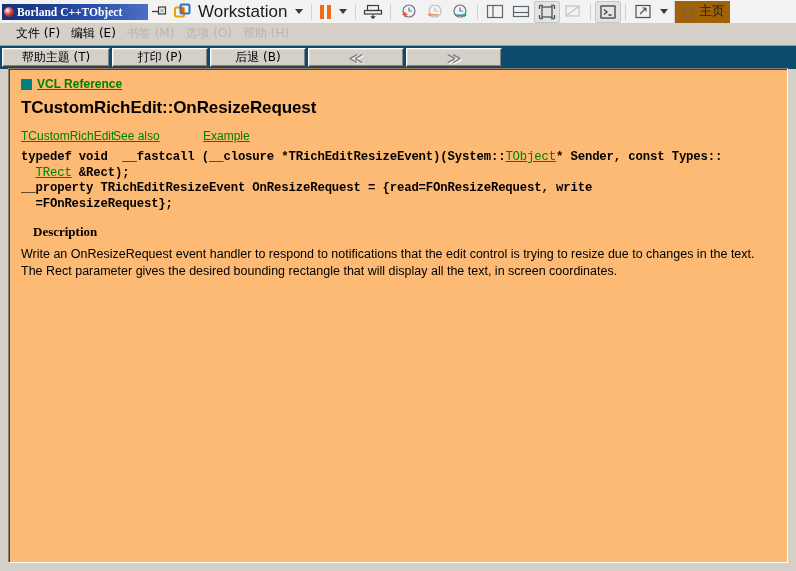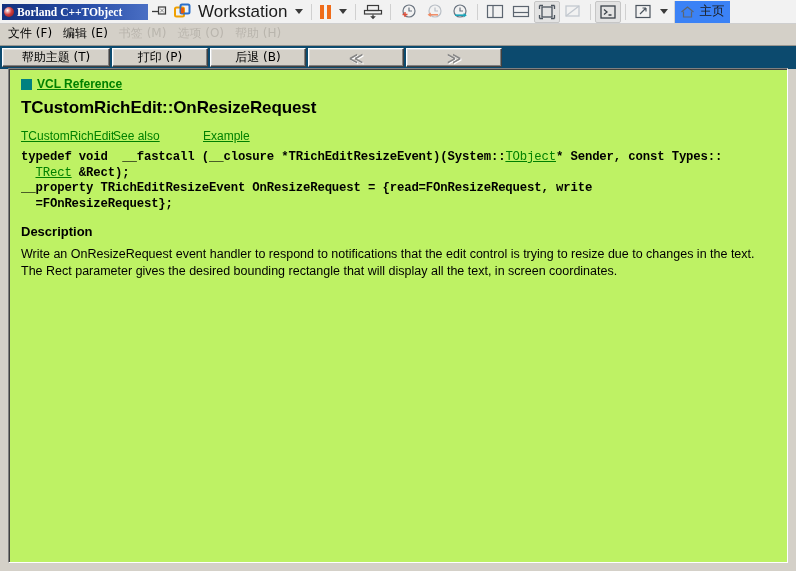--- a/index.html
+++ b/index.html
@@ -95,21 +95,21 @@
     width: 4px;
     height: 14px;
     background: #ef6c1a;
   }
   .home-btn {
     display: flex;
     align-items: center;
     gap: 4px;
     height: 22px;
     padding: 0 6px 0 5px;
-    background: #3b82f6;
+    background: #a16207;
     border-left: 1px solid #d2d2d2;
     margin-left: 2px;
   }
   .home-btn .zh {
     font-family: "DejaVu Sans", sans-serif;
     font-size: 12.5px;
     color: #1b1b1b;
   }
 
   
@@ -120,21 +120,21 @@
     width: 796px;
     height: 547px;
     background: #d4d0c8;
     box-sizing: border-box;
   }
   #menubar {
     height: 19px;
     display: flex;
     align-items: center;
     background: #d4d0c8;
-    padding-left: 6px;
+    padding-left: 14px;
     box-sizing: border-box;
   }
   .menu-item {
     font-family: "DejaVu Sans", sans-serif;
     font-size: 12px;
     color: #000;
     padding: 1px 9px 1px 2px;
     white-space: nowrap;
     line-height: 15px;
   }
@@ -178,21 +178,21 @@
     font-size: 14px;
     font-weight: bold;
   }
 
   #content-frame {
     position: absolute;
     left: 8px;
     top: 44px;
     right: 8px;
     bottom: 8px;
-    background: #bef264;
+    background: #fdba74;
     border-top: 1px solid #808080;
     border-left: 1px solid #808080;
     border-right: 1px solid #ffffff;
     border-bottom: 1px solid #ffffff;
     box-shadow: inset 1px 1px 0 #404040;
     overflow: hidden;
     box-sizing: border-box;
   }
   #doc {
     padding: 8px 10px 0 12px;
@@ -254,24 +254,24 @@
     line-height: 15.5px;
     white-space: pre;
     letter-spacing: -0.15px;
   }
   pre.code .xlink {
     font-family: "Liberation Mono", monospace;
     font-weight: normal;
     font-size: 12.3px;
   }
   h2.section {
-    font-family: Liberation Sans, sans-serif;
+    font-family: Liberation Serif, serif;
     font-size: 13px;
     font-weight: bold;
-    margin: 12px 0 5px 0;
+    margin: 12px 0 5px 12px;
   }
   #desc-text {
     font-size: 12.5px;
     line-height: 1.32;
     max-width: 762px;
   }
 
   
   svg { display: block; }
 </style>

